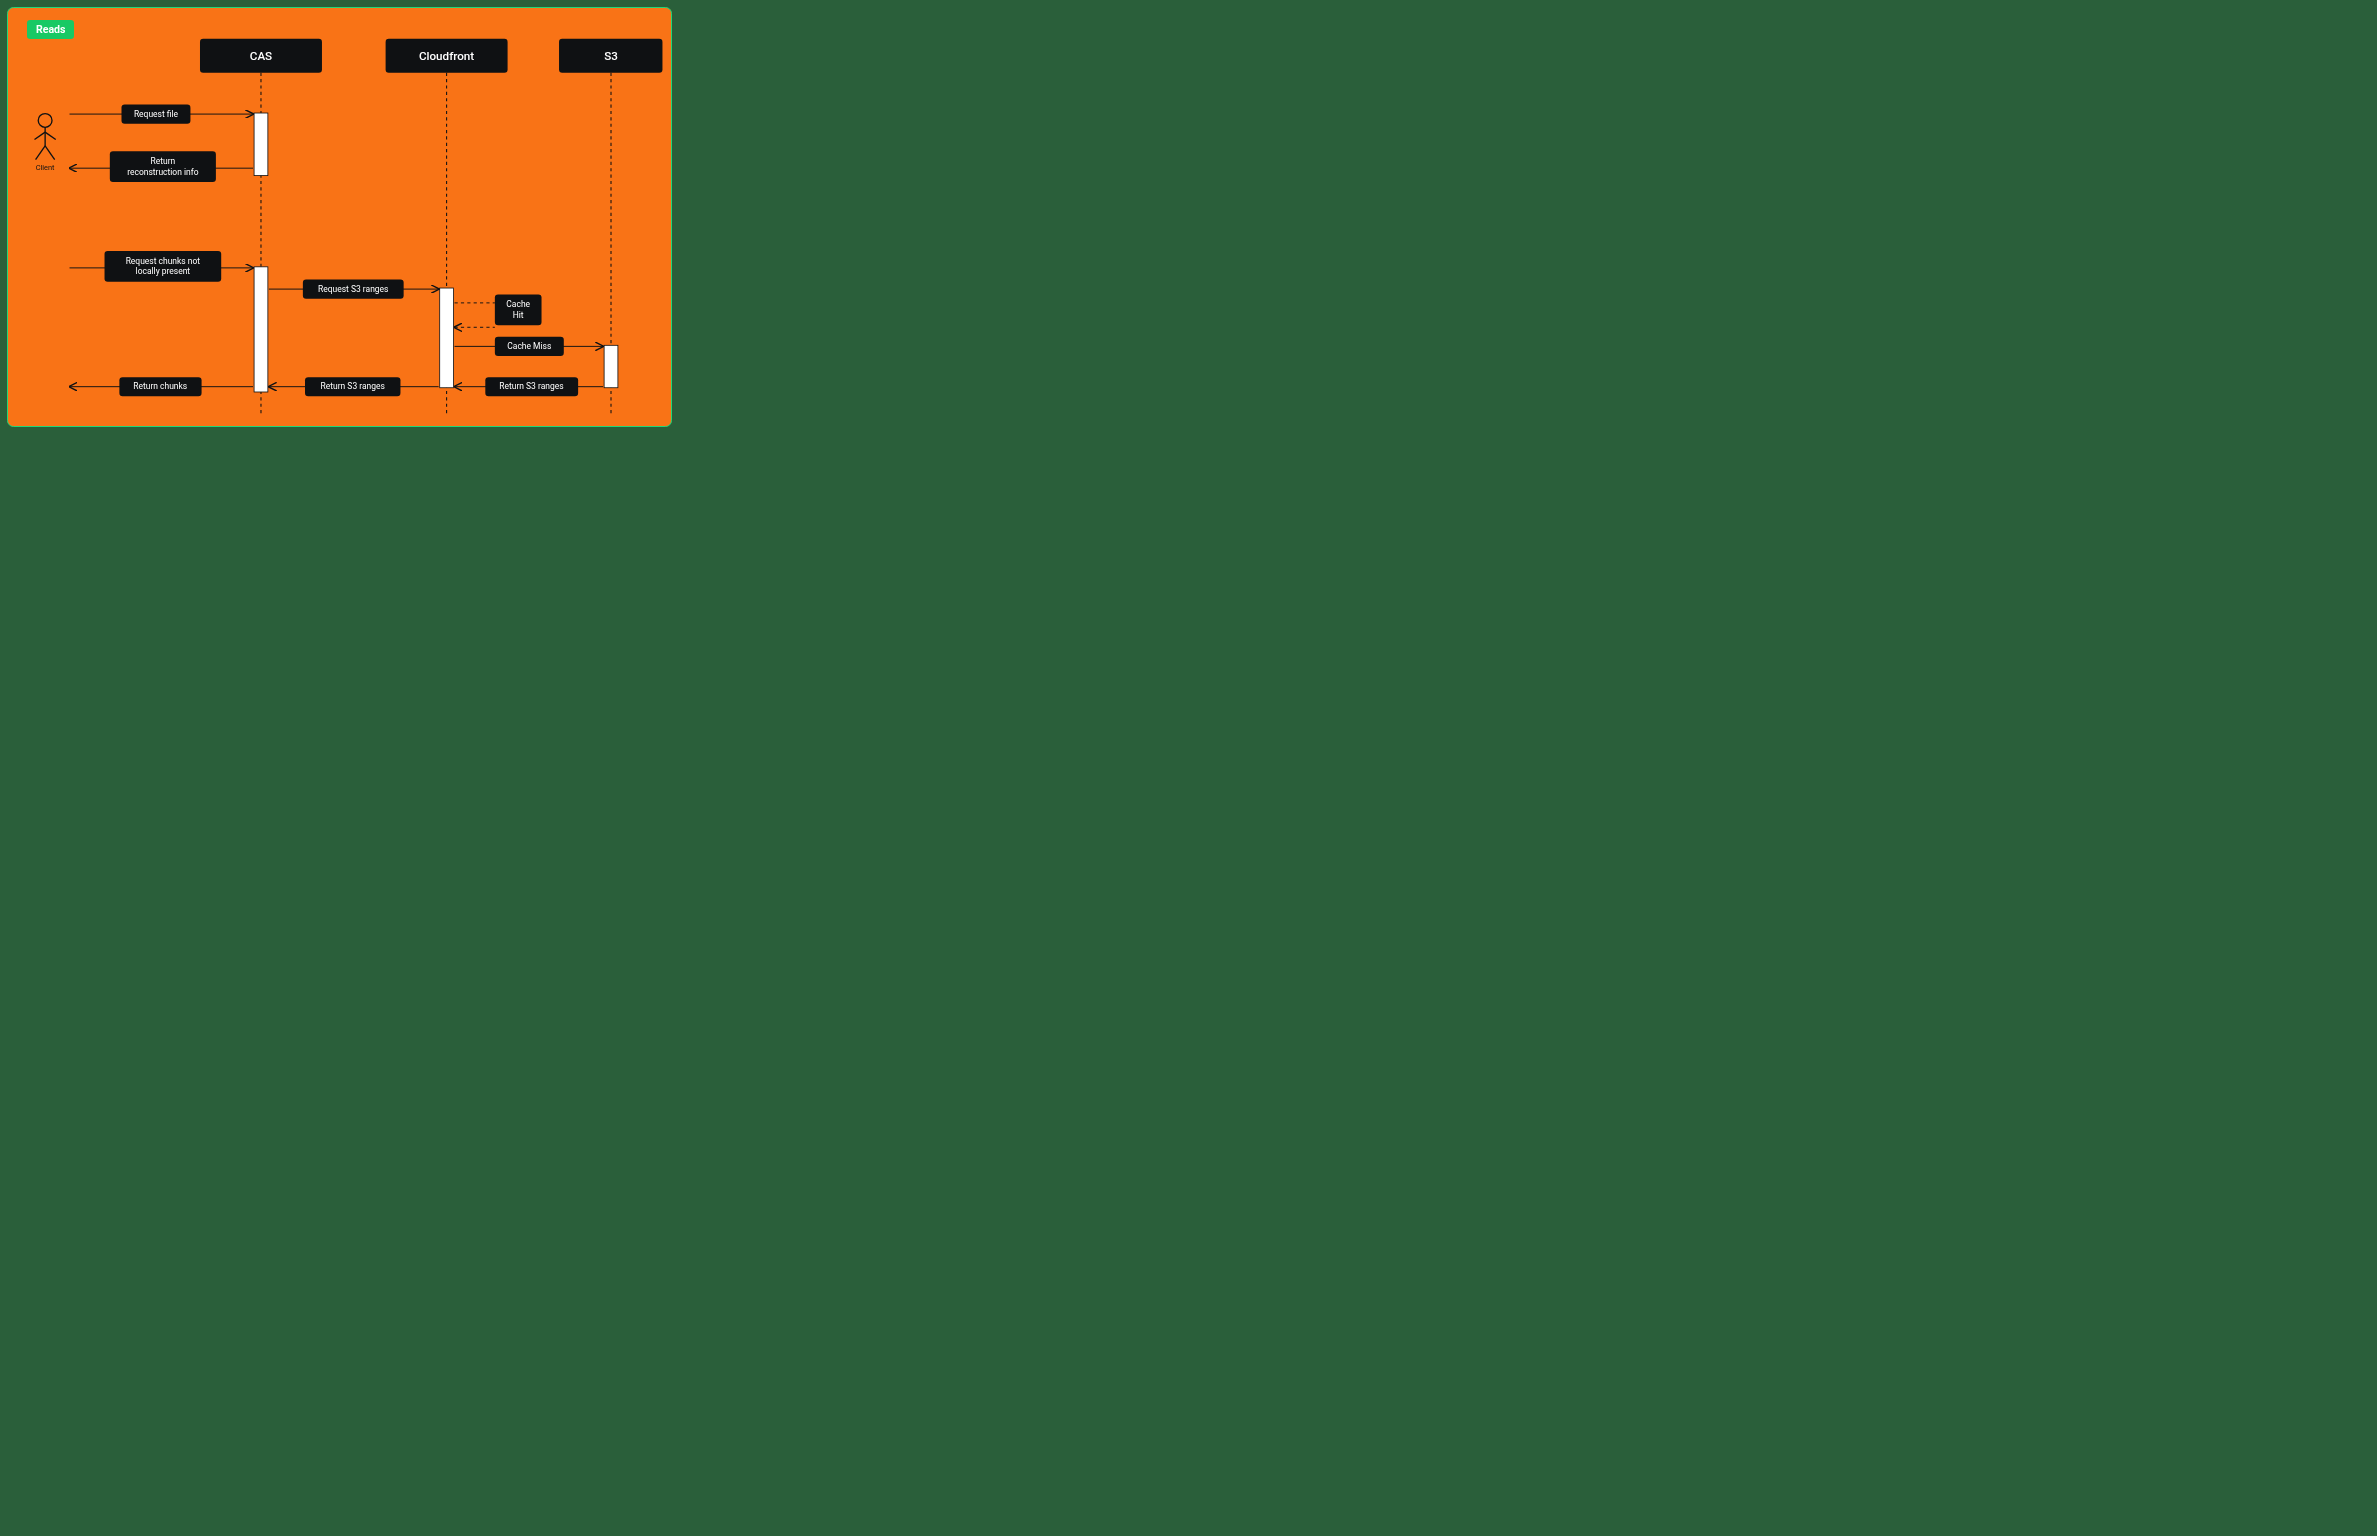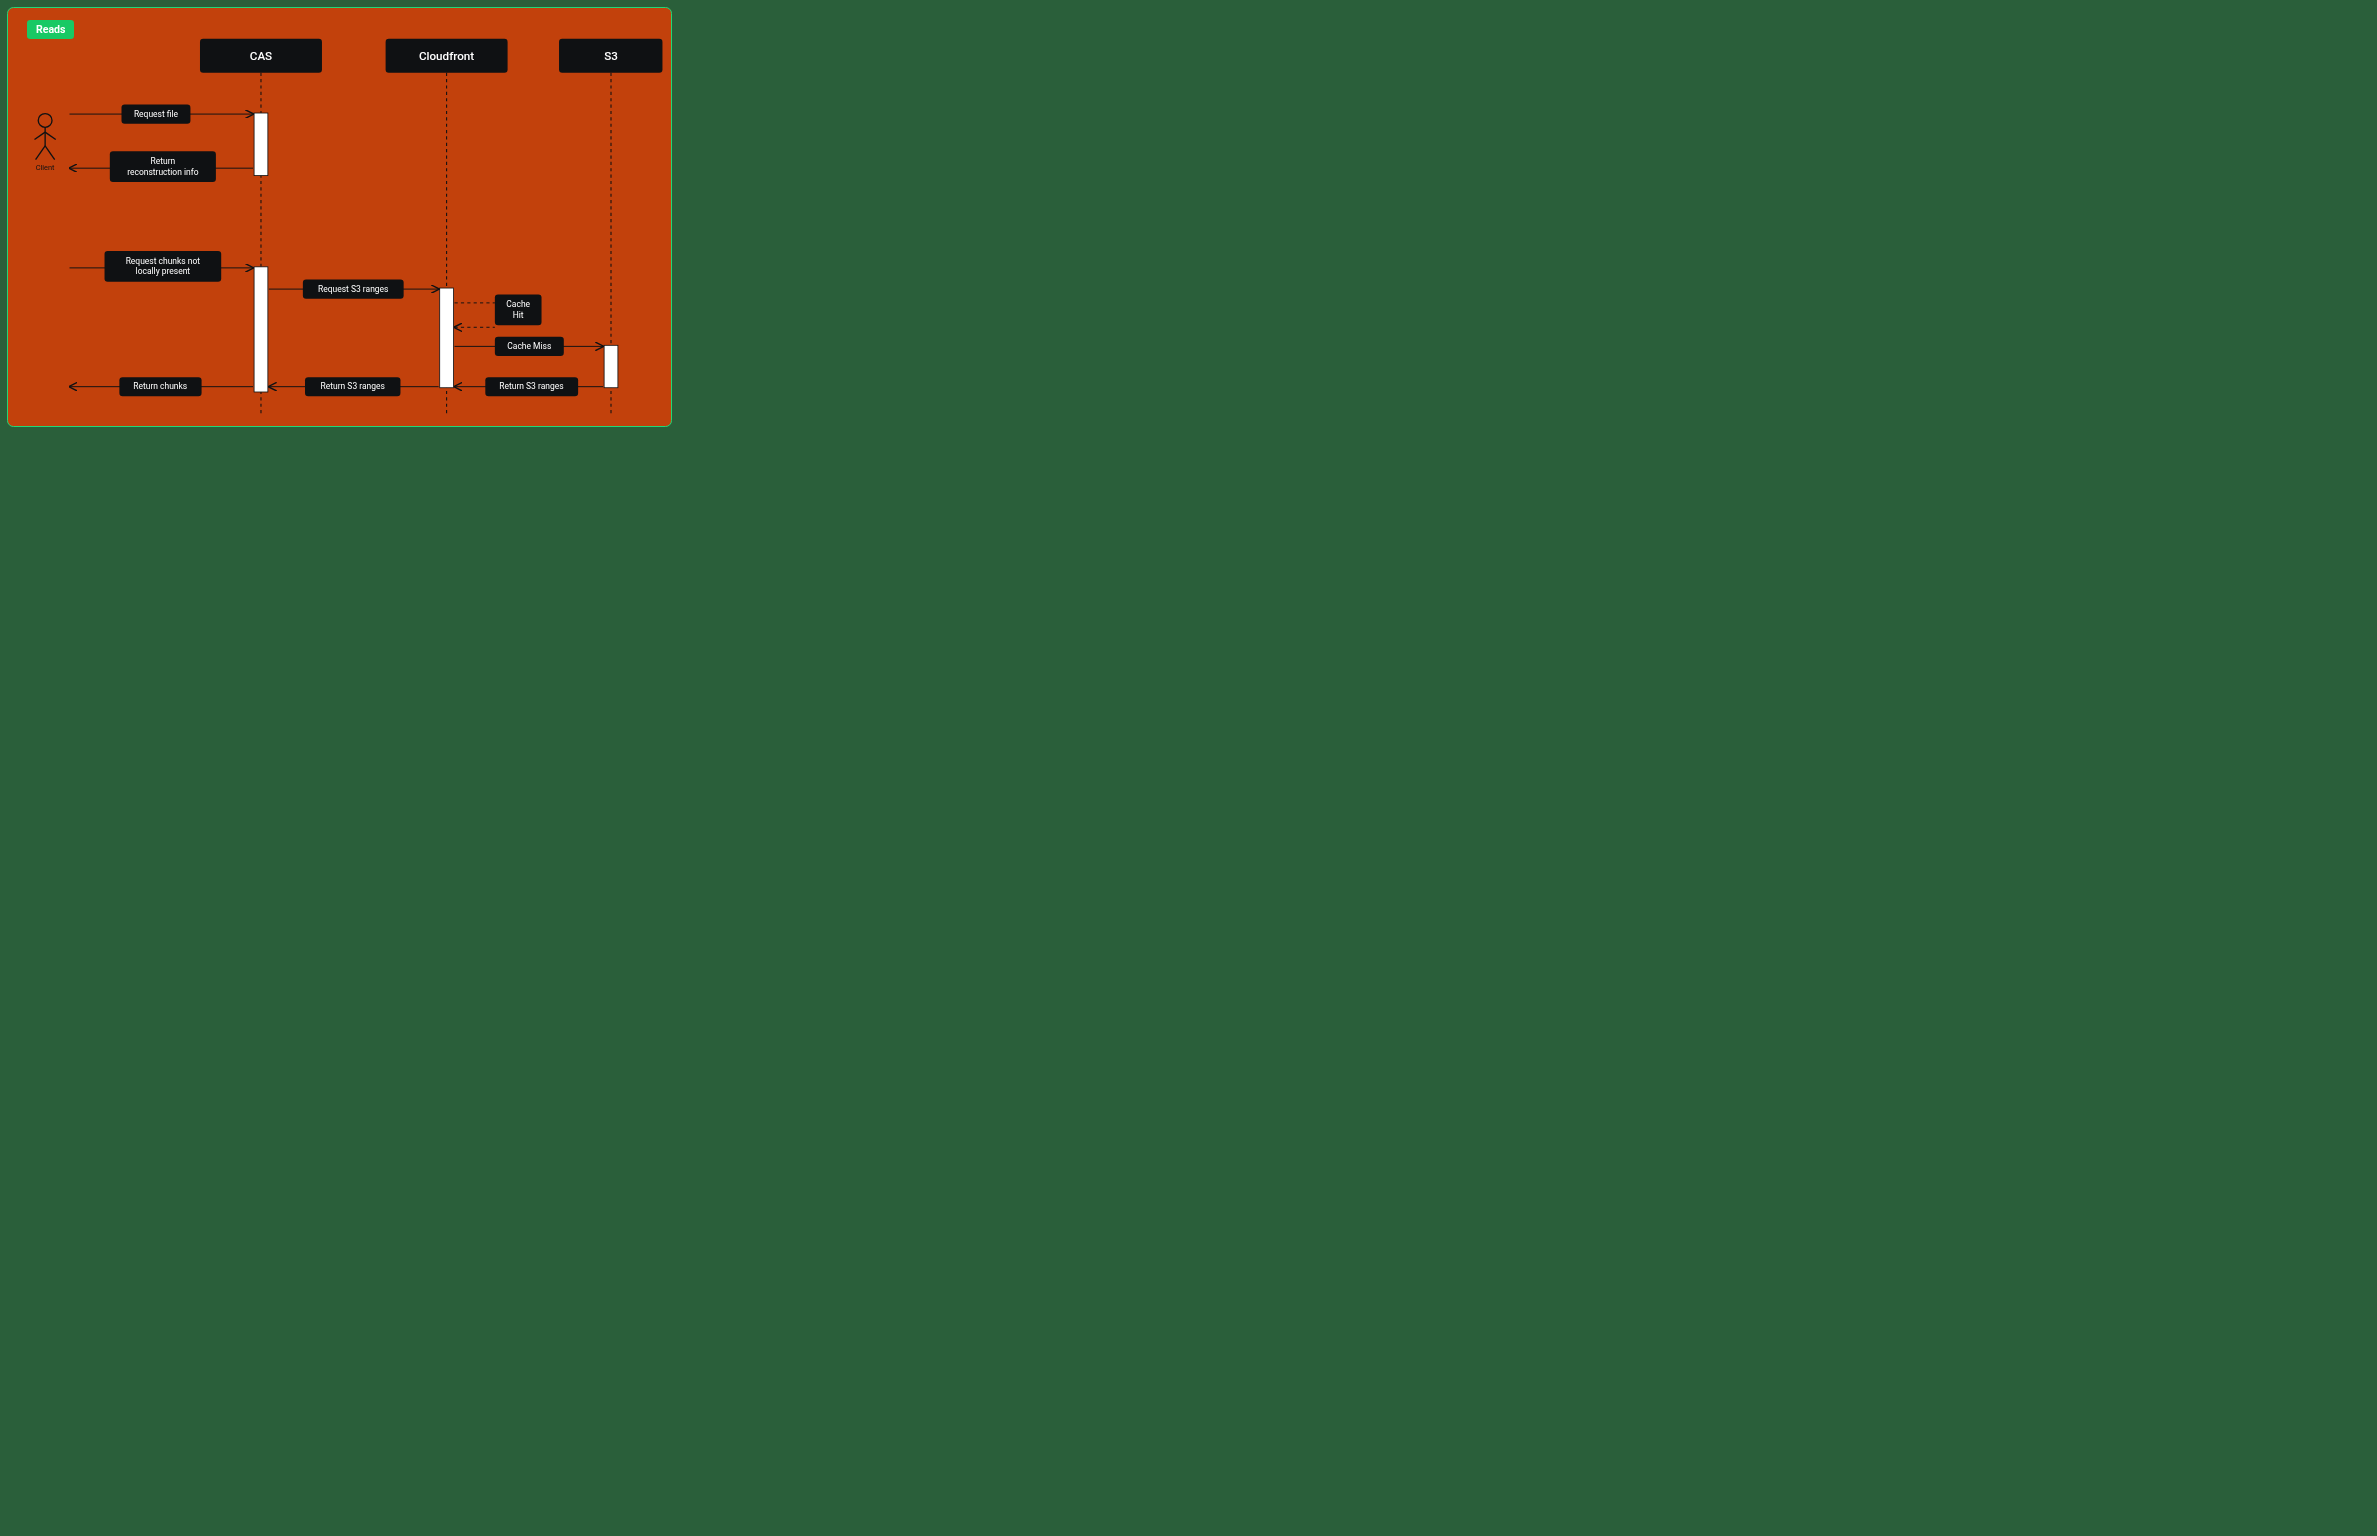--- a/index.html
+++ b/index.html
@@ -1,17 +1,17 @@
 <!DOCTYPE html>
 <html style="font-size:8.5px"><head>
 <meta charset="utf-8">
 <style>
   html,body{margin:0;padding:0;background:#2a5f3a;font-family:-apple-system,BlinkMacSystemFont,"Segoe UI",Roboto,Helvetica,Arial,sans-serif;}
   .wrap{box-sizing:border-box;width:679px;height:439px;padding:7.4px 7.4px 11.7px 7.4px;}
-  .panel{position:relative;width:100%;height:100%;box-sizing:border-box;border:1.1px solid #23d675;border-radius:6.4px;background:#c2410c;overflow:hidden;}
+  .panel{position:relative;width:100%;height:100%;box-sizing:border-box;border:1.1px solid #23d675;border-radius:6.4px;background:#f97316;overflow:hidden;}
   .tag{position:absolute;left:19px;top:11.7px;background:#18c964;color:#fff;font-weight:700;font-size:10.6px;padding:3.2px 8.5px;border-radius:3.2px;}
   svg{display:block;}
   .hdr{fill:#0f1113;rx:6;}
   .hdr-t{fill:#fff;font-size:22px;font-weight:500;text-anchor:middle;dominant-baseline:middle;}
   .life{stroke:#0f1113;stroke-width:2;stroke-dasharray:6 6;}
   .act{fill:#fff;stroke:#0f1113;stroke-width:1.5;}
   .msg{fill:#0f1113;rx:6;}
   .msg-t{fill:#fff;font-size:16px;text-anchor:middle;dominant-baseline:middle;}
   .arr{stroke:#0f1113;stroke-width:1.8;fill:none;}
   .arr-d{stroke:#0f1113;stroke-width:1.8;fill:none;stroke-dasharray:6 6;}

